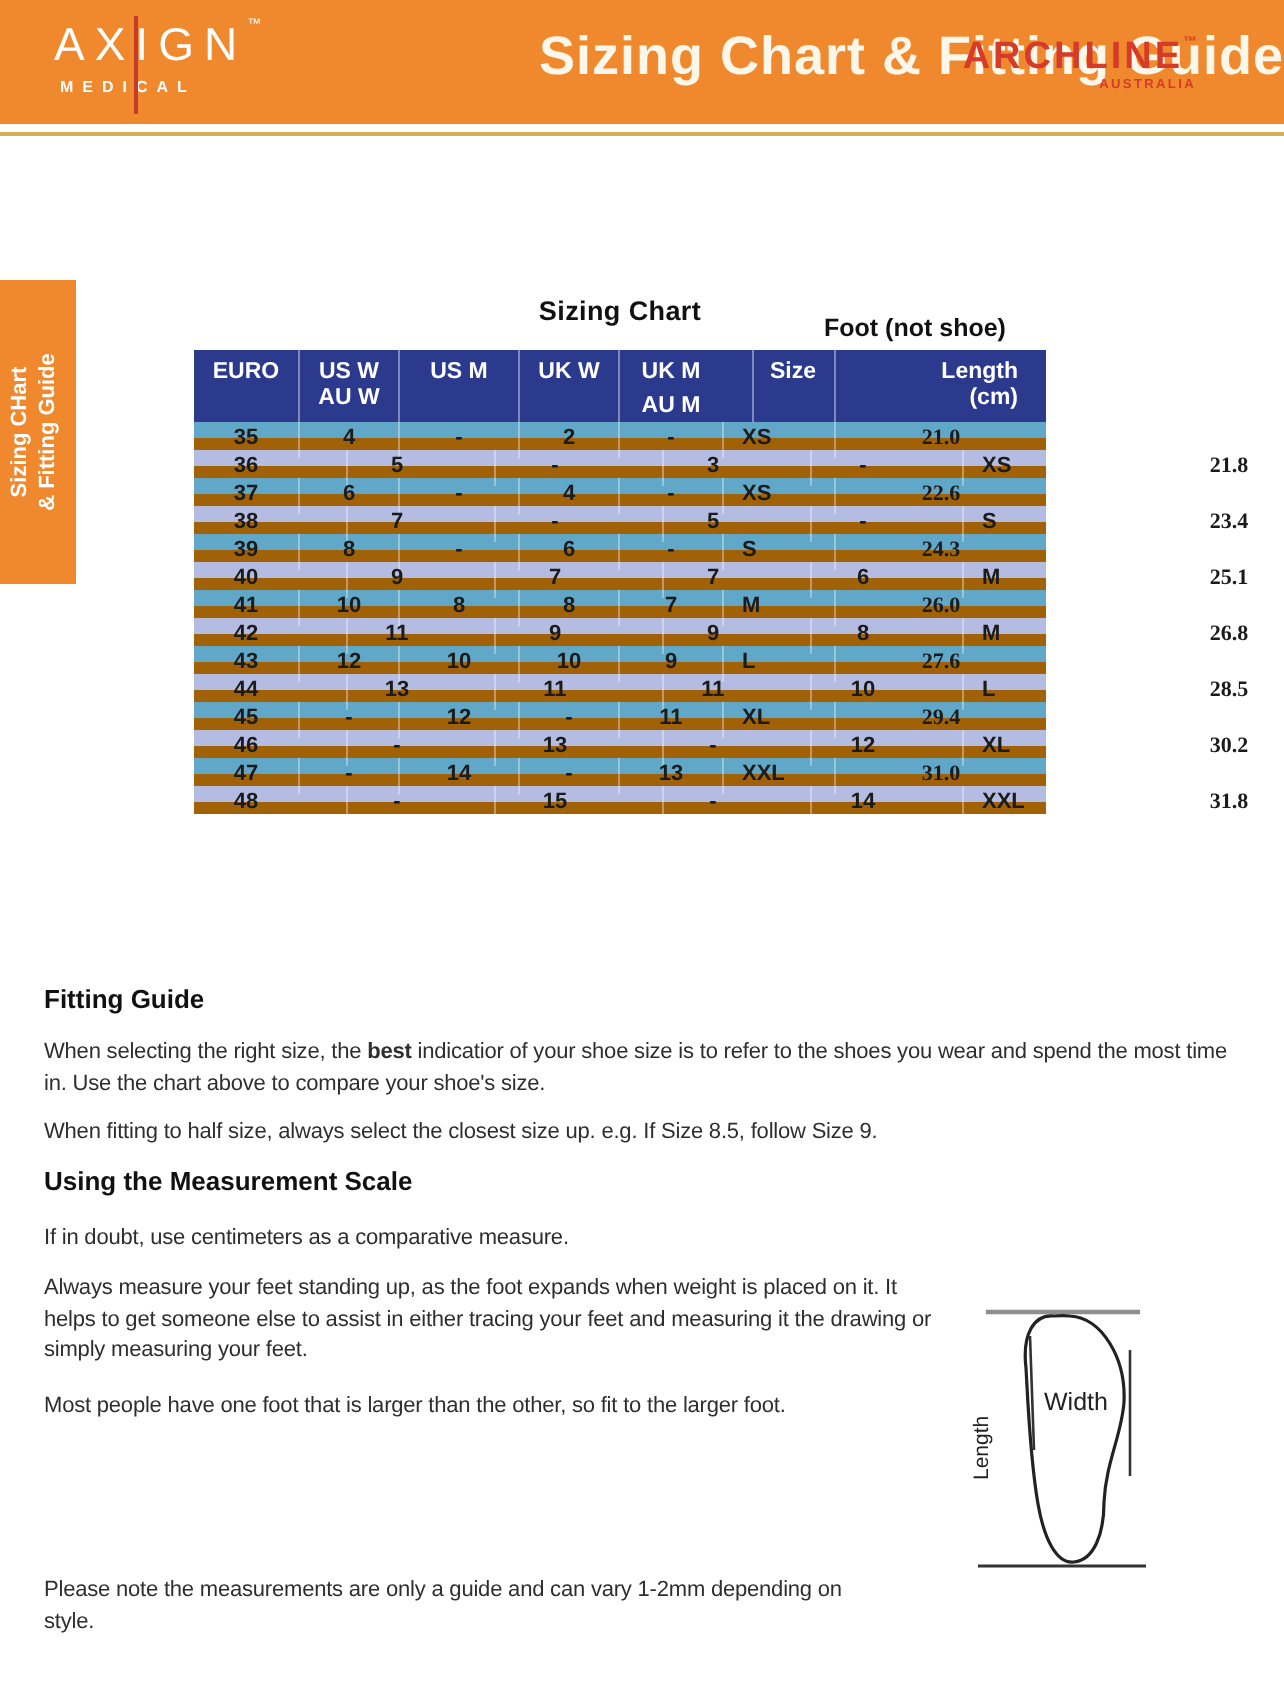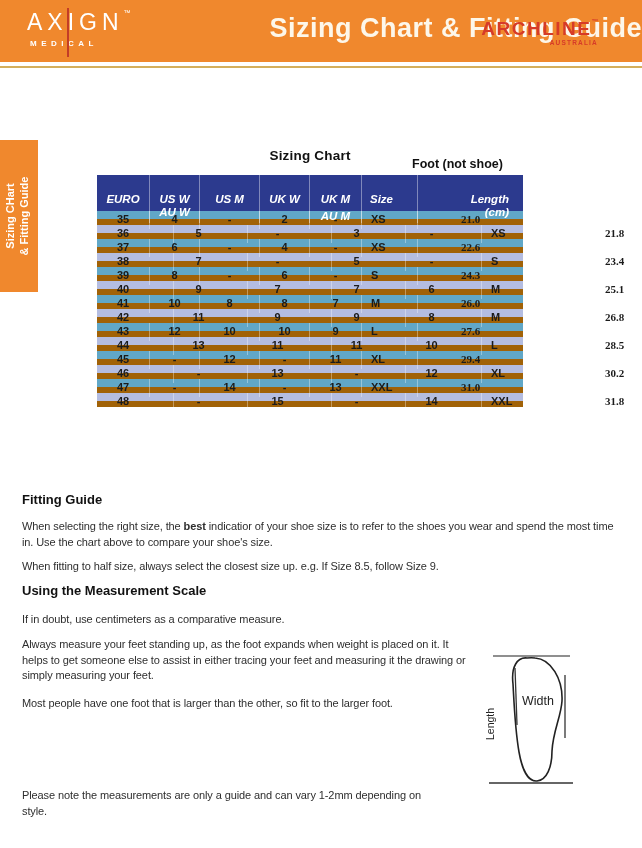--- a/index.html
+++ b/index.html
@@ -28,23 +28,23 @@
                  text-align:center;color:#fff;font-weight:bold;font-size:11px;line-height:14px;}
 
   
   .chart-title{position:absolute;left:97px;top:148px;width:426px;text-align:center;
                font-size:13.5px;font-weight:bold;color:#111;letter-spacing:.2px;}
   .foot-note{position:absolute;left:412px;top:157px;font-size:12.5px;font-weight:bold;color:#111;}
   .stable{position:absolute;left:97px;top:175px;width:426px;}
   .thead{display:grid;grid-template-columns:52px 50px 60px 50px 52px 56px 106px;
          background:#2C3A8E;height:36px;box-sizing:border-box;}
   .hcell{color:#fff;font-size:11.5px;font-weight:bold;text-align:center;
-         padding-top:18px;line-height:13px;box-sizing:border-box;font-style:italic;}
+         padding-top:5px;line-height:13px;box-sizing:border-box;}
   .hcell + .hcell{border-left:1px solid rgba(255,255,255,.4);}
-  .thead .c5{text-align:left;padding-left:8px;}
+  .thead .c5{text-align:left;padding-left:8px;margin-left:15px;}
   .thead .c6{text-align:right;padding-right:14px;}
   .hcell .low{margin-top:4px;}
   .trow{display:grid;grid-template-columns:52px 50px 60px 50px 52px 56px 106px;
         height:14px;border-bottom:6px solid #a16207;box-sizing:border-box;background:#61A7C7;}
   .trow.alt{background:#B4BDE1;gap:24px;}
   .tcell{font-size:11px;font-weight:bold;color:#1b1b1b;text-align:center;
          line-height:17.6px;box-sizing:border-box;}
   .tcell + .tcell{border-left:1px solid rgba(255,255,255,.35);}
   .trow .c5{text-align:left;padding-left:9px;}
   .trow .c6{font-family:Liberation Serif, serif;}

